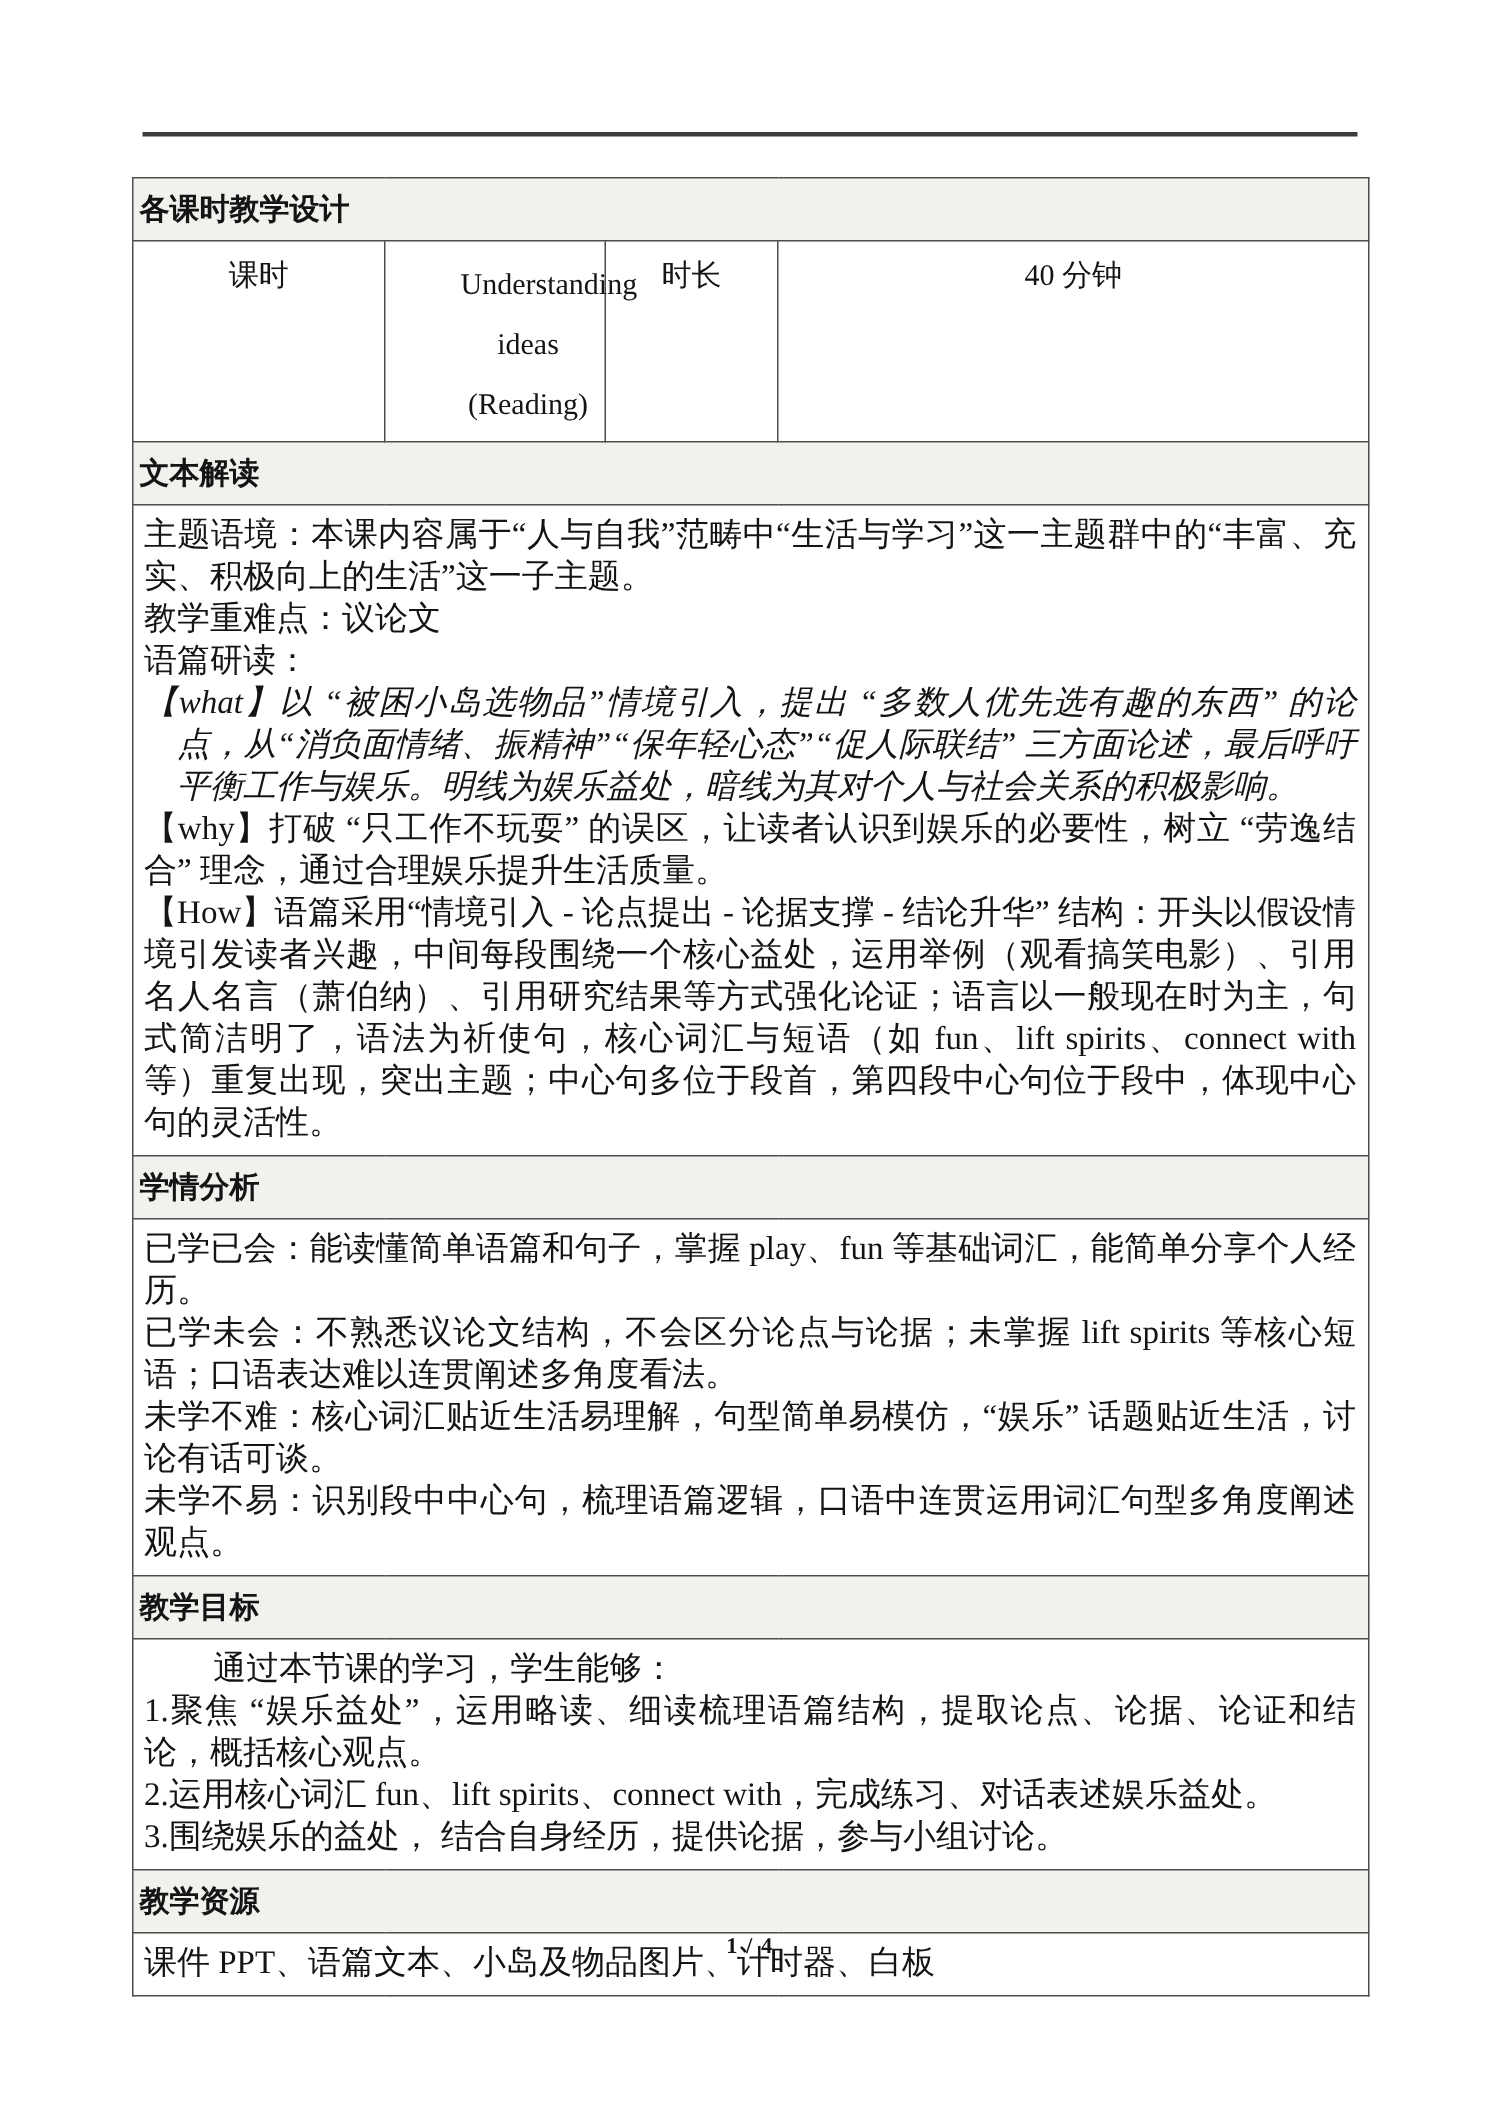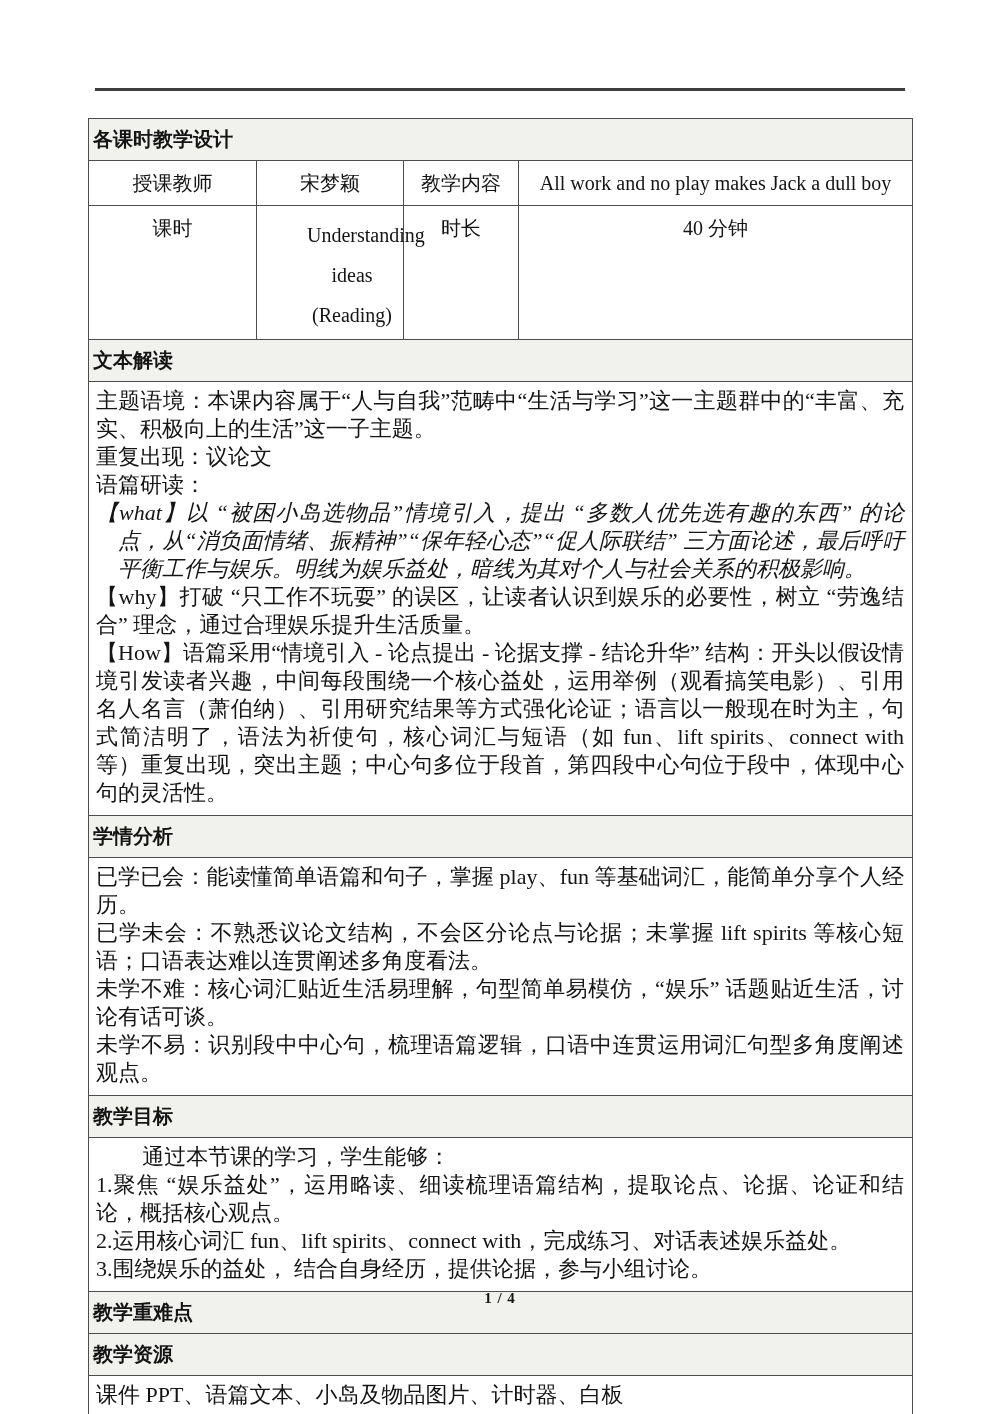--- a/index.html
+++ b/index.html
@@ -56,44 +56,38 @@
       <col style="width:147px">
       <col style="width:115px">
       <col style="width:394px">
   </colgroup>
 
   <tbody>
       <tr>
     <td colspan="4" class="shaded doc-title-cell" style="height:42px">各课时教学设计</td>
   </tr>
 
-  <tr class="row-info-1">
-    <td class="label-cell">授课教师</td>
-    <td class="value-cell">宋梦颖</td>
-    <td class="label-cell">教学内容</td>
-    <td class="value-cell">All work and no play makes Jack a dull boy</td>
-  </tr>
 
   <tr class="row-info-2">
     <td class="label-cell">课时</td>
     <td class="value-cell period-value-cell">
       <div>Understanding</div>
       <div>ideas (Reading)</div>
     </td>
     <td class="label-cell">时长</td>
     <td class="value-cell">40 分钟</td>
   </tr>
 
   <tr>
     <td colspan="4" class="shaded sec-header-cell" style="height:38px">文本解读</td>
   </tr>
   <tr>
     <td colspan="4" class="body-cell">
       <p>主题语境：本课内容属于“人与自我”范畴中“生活与学习”这一主题群中的“丰富、充实、积极向上的生活”这一子主题。</p>
-      <p>重复出现：议论文</p>
+      <p>教学重难点：议论文</p>
       <p>语篇研读：</p>
       <p class="hang">【what】以 “被困小岛选物品”情境引入，提出 “多数人优先选有趣的东西” 的论点，从“消负面情绪、振精神”“保年轻心态”“促人际联结” 三方面论述，最后呼吁平衡工作与娱乐。明线为娱乐益处，暗线为其对个人与社会关系的积极影响。</p>
       <p>【why】打破 “只工作不玩耍” 的误区，让读者认识到娱乐的必要性，树立 “劳逸结合” 理念，通过合理娱乐提升生活质量。</p>
       <p>【How】语篇采用“情境引入 - 论点提出 - 论据支撑 - 结论升华” 结构：开头以假设情境引发读者兴趣，中间每段围绕一个核心益处，运用举例（观看搞笑电影）、引用名人名言（萧伯纳）、引用研究结果等方式强化论证；语言以一般现在时为主，句式简洁明了，语法为祈使句，核心词汇与短语（如 fun、lift spirits、connect with 等）重复出现，突出主题；中心句多位于段首，第四段中心句位于段中，体现中心句的灵活性。</p>
     </td>
   </tr>
 
   <tr>
     <td colspan="4" class="shaded sec-header-cell" style="height:38px">学情分析</td>
   </tr>
@@ -111,23 +105,20 @@
   </tr>
   <tr>
     <td colspan="4" class="body-cell">
       <p class="indent2">通过本节课的学习，学生能够：</p>
       <p>1.聚焦 “娱乐益处”，运用略读、细读梳理语篇结构，提取论点、论据、论证和结论，概括核心观点。</p>
       <p>2.运用核心词汇 fun、lift spirits、connect with，完成练习、对话表述娱乐益处。</p>
       <p>3.围绕娱乐的益处， 结合自身经历，提供论据，参与小组讨论。</p>
     </td>
   </tr>
 
-  <tr>
-    <td colspan="4" class="shaded sec-header-cell" style="height:30px">教学重难点</td>
-  </tr>
 
   <tr>
     <td colspan="4" class="shaded sec-header-cell" style="height:30px">教学资源</td>
   </tr>
   <tr>
     <td colspan="4" class="body-cell">
       <p>课件 PPT、语篇文本、小岛及物品图片、计时器、白板</p>
     </td>
   </tr>
 </tbody>

